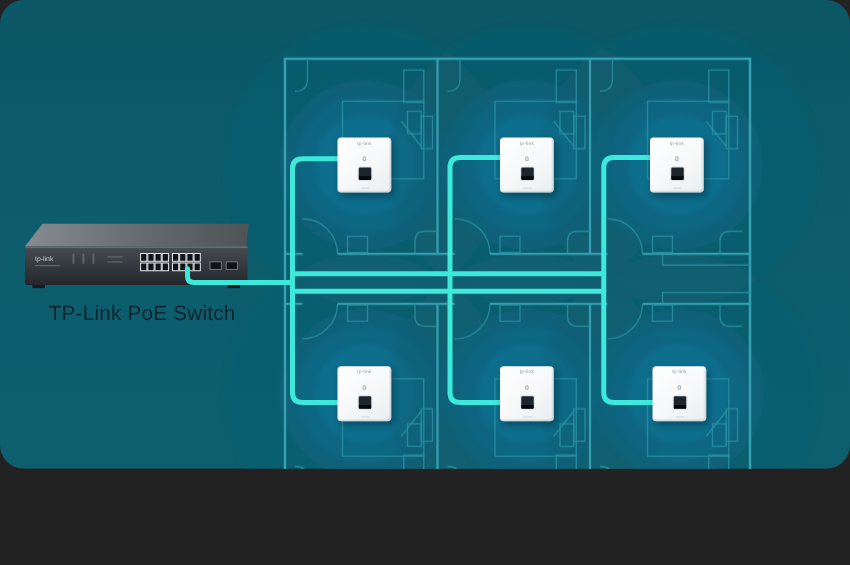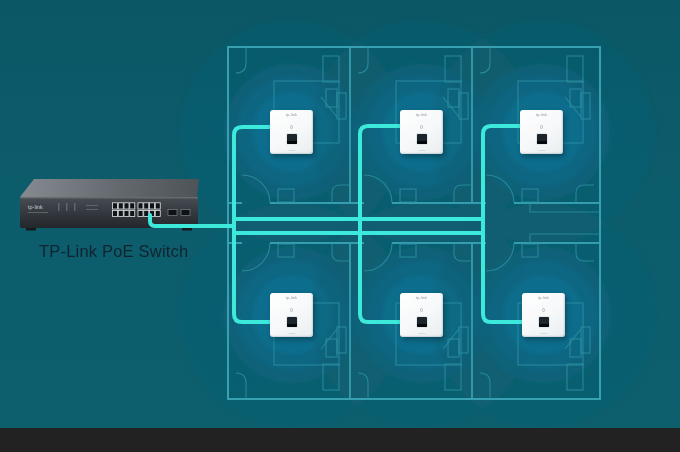--- a/index.html
+++ b/index.html
@@ -4,23 +4,24 @@
 <style>
   :root{
     --bg:#0c5c6c;
     --cable:#3de9da;
     --wall:#3aa4b5;
     --wall-detail:#2c92a5;
     --label:#10242f;
   }
   html,body{margin:0;padding:0;background:#222;}
   .stage{
-    position:relative;width:680px;height:428px;overflow:hidden;
+    position:relative;width:680px;height:375px;overflow:hidden;
     background:linear-gradient(180deg,#0b5766 0%,var(--bg) 40%,#0d5f6e 100%);
     font-family:"Liberation Sans",sans-serif;
+    border-radius:19px;
   }
   svg{position:absolute;left:0;top:0;}
 
   
   .wallO{fill:none;stroke:var(--wall);stroke-width:2;opacity:.95;}
   .wallM{fill:none;stroke:var(--wall);stroke-width:1.8;opacity:.9;}
   .rd{fill:none;stroke:var(--wall-detail);stroke-width:1.1;opacity:.8;}
 
   
   .c1{fill:#0e6174;opacity:.32;}

